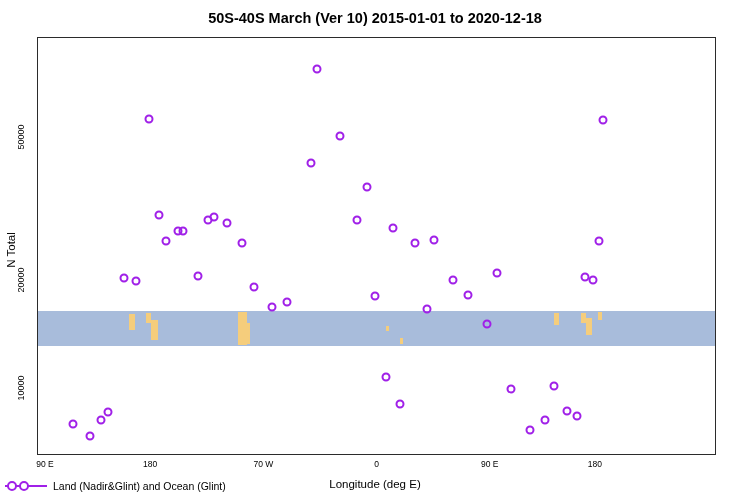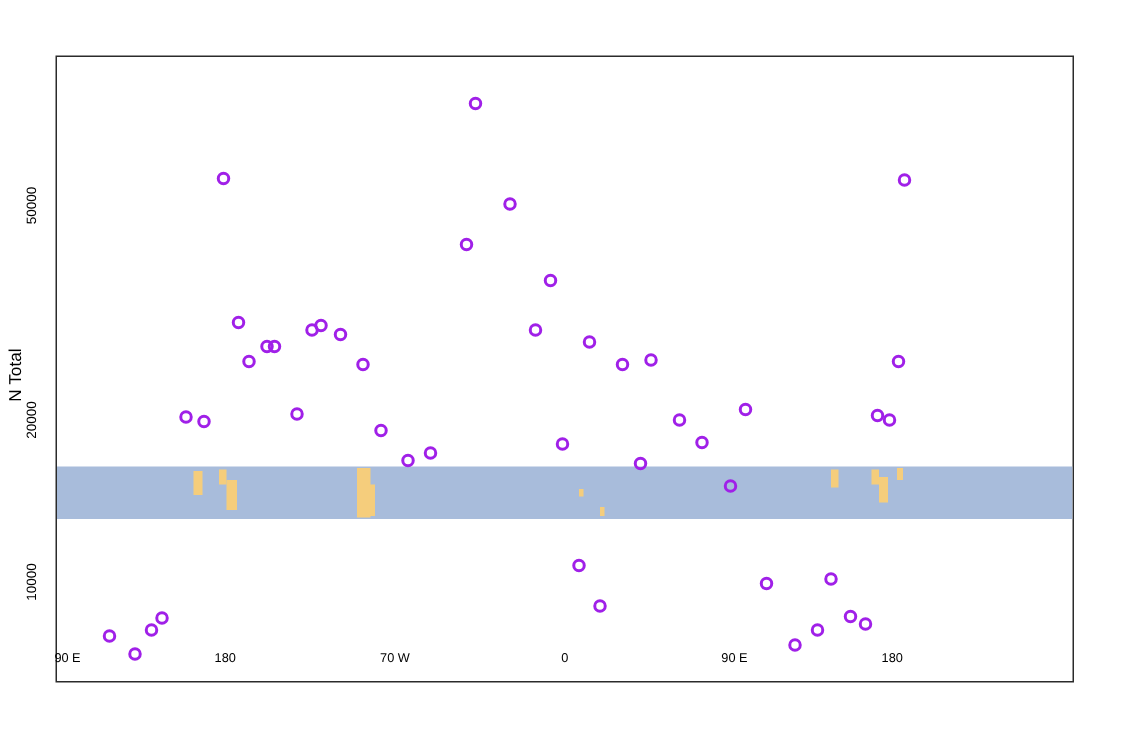--- a/index.html
+++ b/index.html
@@ -33,37 +33,38 @@
     writing-mode:vertical-rl;transform:rotate(180deg);
   }
   #yaxistitle{
     position:absolute;left:2px;top:50%;transform:translateY(-50%);
     writing-mode:vertical-rl;
   }
   #yaxistitle span{display:inline-block;transform:rotate(180deg);font-size:11.5px;color:#000;}
 
   
   .xtick{position:absolute;bottom:-6px;height:6px;width:0;border-left:1.3px solid #2b2b2b;}
-  .xlabel-item{position:absolute;top:433px;font-size:8.5px;color:#000;white-space:nowrap;transform:translateX(-50%);}
+  .xlabel-item{position:absolute;top:459px;font-size:8.5px;color:#000;white-space:nowrap;transform:translateX(-50%);}
   #xaxistitle{position:absolute;left:0;top:478px;width:750px;text-align:center;font-size:11.5px;color:#000;}
 
   
   #legend{position:absolute;left:5px;bottom:8px;display:flex;align-items:center;gap:6px;}
   #legend-marker{position:relative;width:42px;height:12px;}
   #legend-marker .lline{position:absolute;top:5px;left:0;width:42px;height:2.4px;background:#a020e8;}
   #legend-marker .lc{position:absolute;top:1px;width:10px;height:10px;border-radius:50%;border:2.6px solid #a020e8;box-sizing:border-box;background:#fff;}
   #legend-marker .lc1{left:2px;}
   #legend-marker .lc2{left:14px;}
   #legend-text{font-size:10.5px;color:#000;white-space:nowrap;}
 </style>
 </head>
 <body>
 
 <div id="root">
 
+  <div id="title">50S-40S March (Ver 10)   2015-01-01 to 2020-12-18</div>
 
   <div id="yaxistitle">
     <span>N Total</span>
   </div>
 
   <div id="plotframe">
     <div id="band-layer">
         <div class="band" style="top: 272.817px; height: 34.7768px; background: rgb(168, 188, 219);"></div>
         <div class="land" style="left: 90.5333px; width: 6px; top: 276.295px; height: 15.6496px; background: rgb(245, 205, 124);"></div>
         <div class="land" style="left: 108.137px; width: 5px; top: 274.556px; height: 10.433px; background: rgb(245, 205, 124);"></div>
@@ -144,15 +145,24 @@
     </div>
   <div id="xlabels">
       <div class="xlabel-item" style="left: 45px;">90 E</div>
       <div class="xlabel-item" style="left: 150.167px;">180</div>
       <div class="xlabel-item" style="left: 263.333px;">70 W</div>
       <div class="xlabel-item" style="left: 376.5px;">0</div>
       <div class="xlabel-item" style="left: 489.667px;">90 E</div>
       <div class="xlabel-item" style="left: 594.833px;">180</div>
     </div>
 
+  <div id="xaxistitle">Longitude (deg E)</div>
 
+  <div id="legend">
+    <div id="legend-marker">
+      <div class="lline"></div>
+      <div class="lc lc1"></div>
+      <div class="lc lc2"></div>
+    </div>
+    <div id="legend-text">Land (Nadir&amp;Glint) and Ocean (Glint)</div>
+  </div>
 
 </div>
 
 </body></html>

